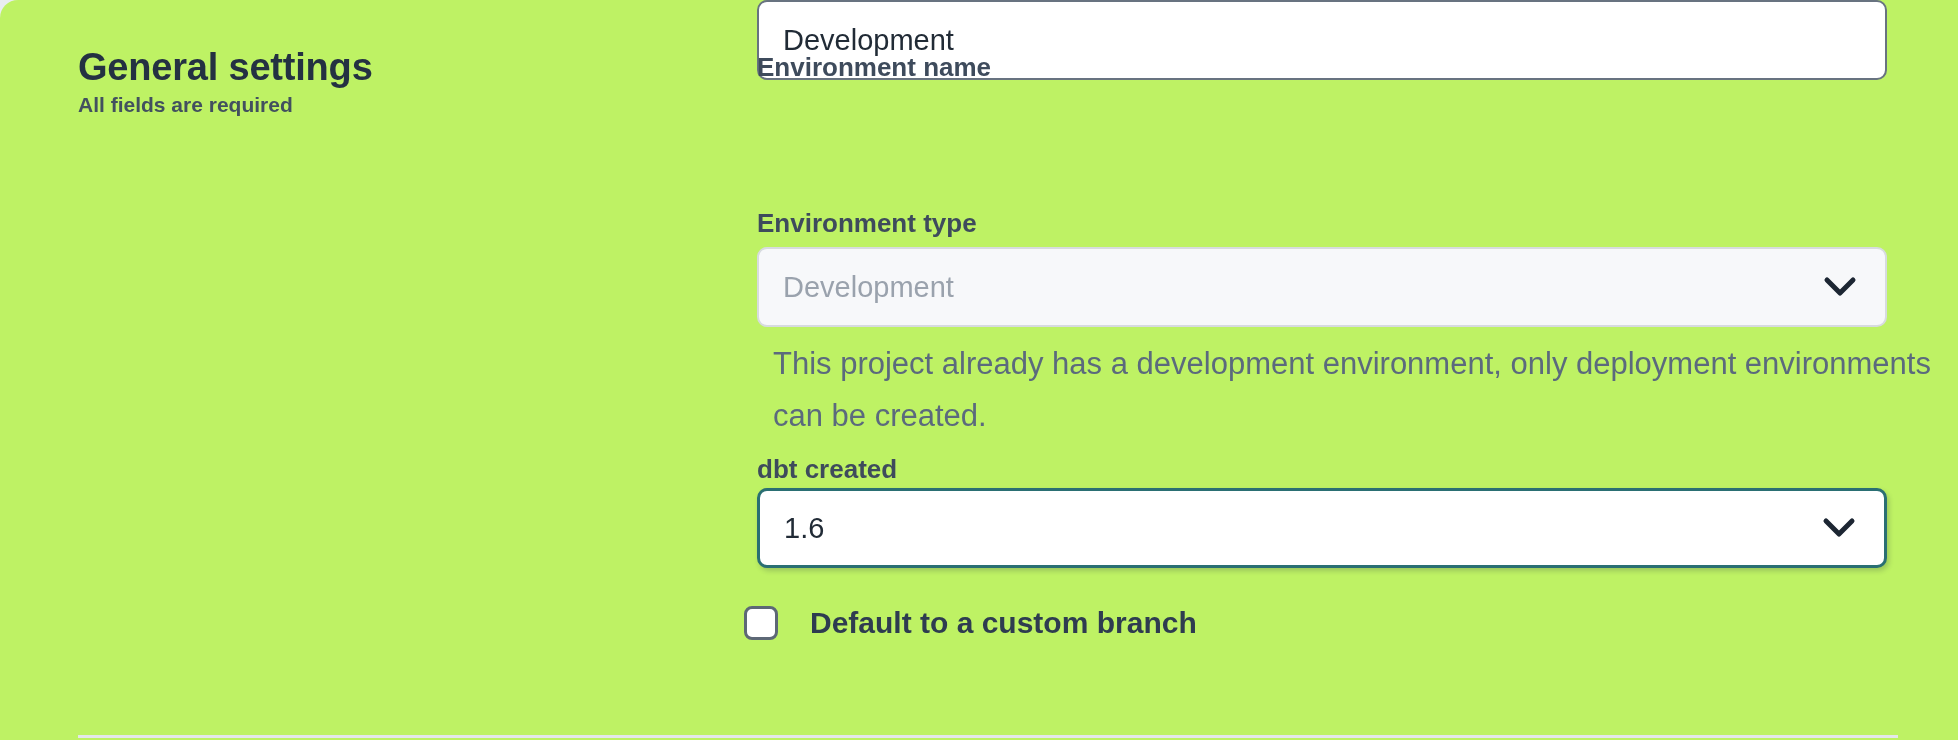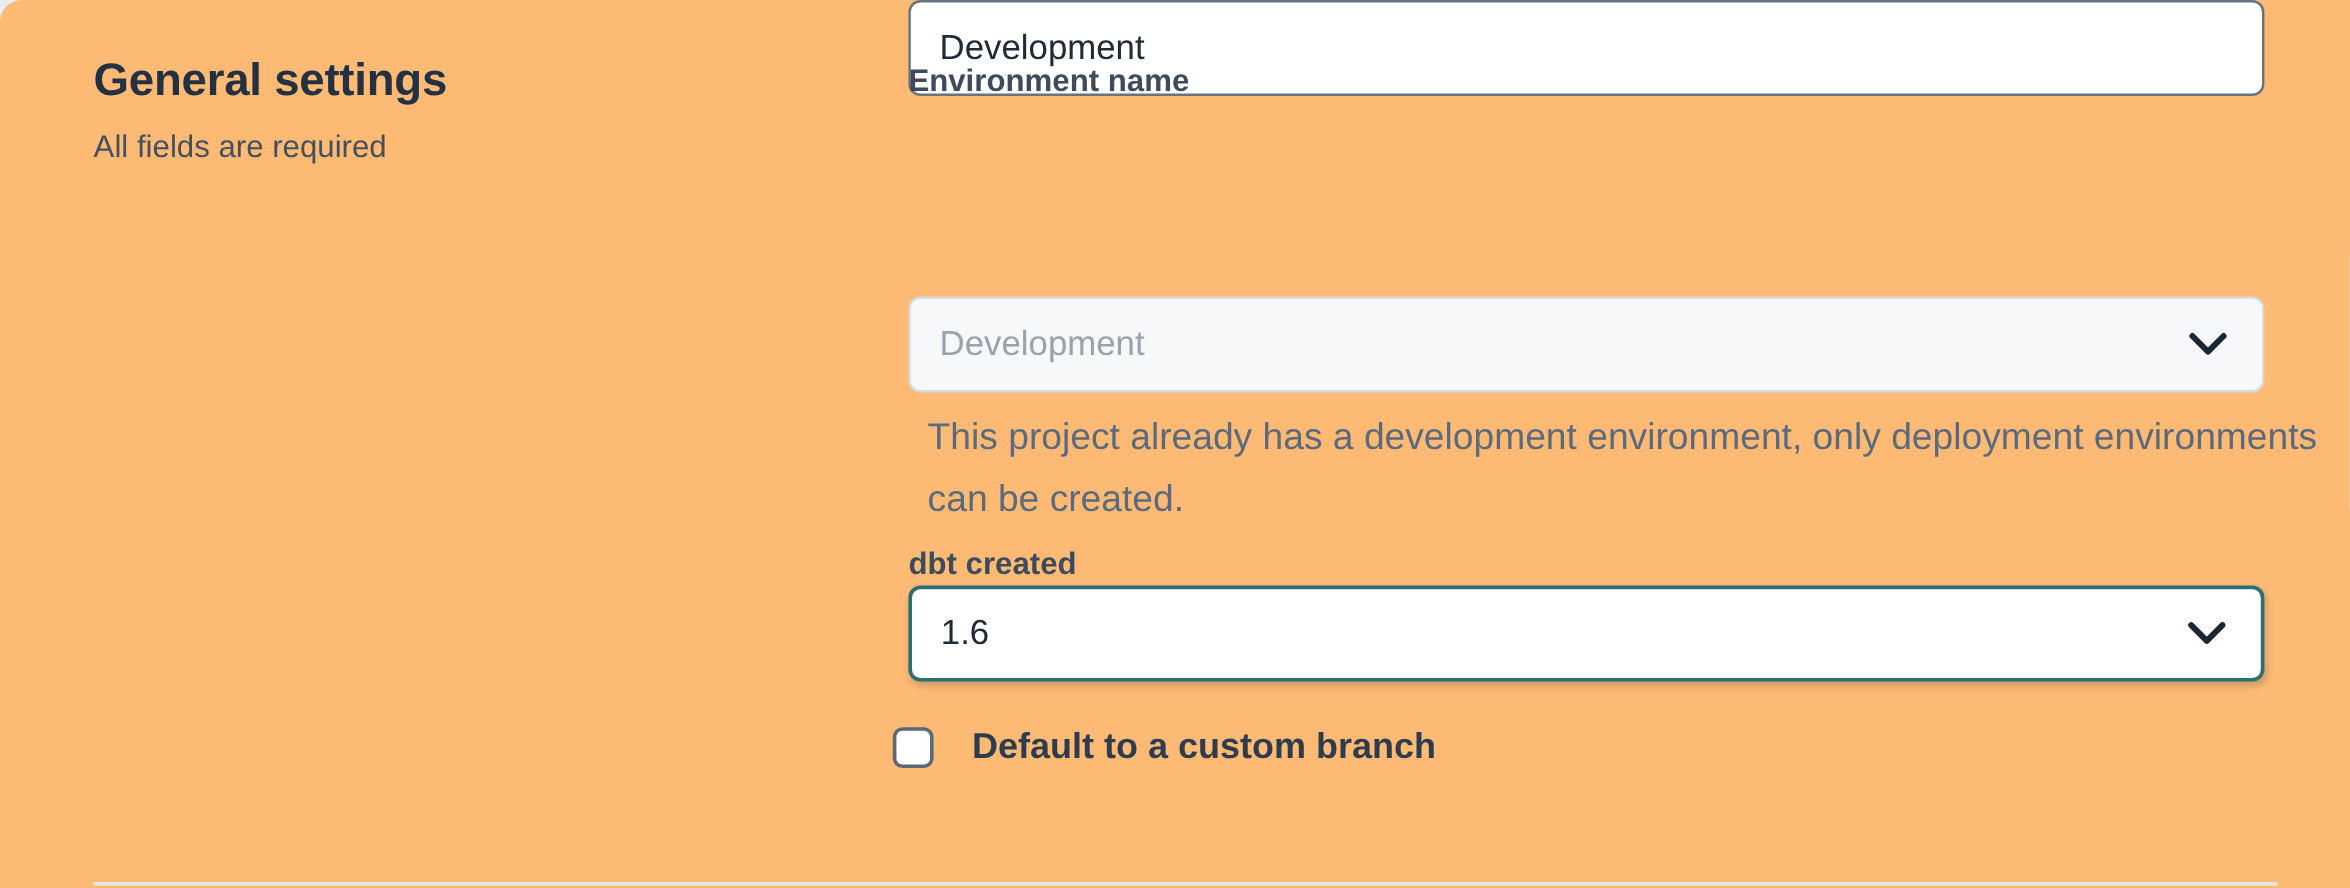--- a/index.html
+++ b/index.html
@@ -5,35 +5,35 @@
   * { margin: 0; padding: 0; box-sizing: border-box; }
   html, body { width: 1958px; height: 740px; overflow: hidden; }
   body {
     background: #e9edf0;
     font-family: "Liberation Sans", sans-serif;
     position: relative;
   }
   .card {
     position: absolute;
     inset: 0;
-    background: #fdba74;
+    background: #bef264;
     border-top-left-radius: 18px;
   }
   
   .header-col { position: absolute; left: 78px; top: 46px; width: 560px; }
   .page-title {
     font-size: 38px;
     font-weight: 700;
     color: #243142;
     letter-spacing: -0.2px;
   }
   .page-subtitle {
-    margin-top: 18px;
-    font-size: 26px;
-    font-weight: 400;
+    margin-top: 4px;
+    font-size: 21px;
+    font-weight: 700;
     color: #42505f;
   }
   
   .form-col { position: absolute; left: 757px; top: 0; width: 1130px; height: 569px; }
   .field-label {
     position: absolute;
     left: 0;
     font-size: 26px;
     font-weight: 700;
     color: #3e4b5c;
@@ -135,20 +135,21 @@
   <div class="header-col">
     <div class="page-title">General settings</div>
     <div class="page-subtitle">All fields are required</div>
   </div>
 
   <div class="form-col">
 
     <div class="field-label label-name">Environment name</div>
     <input class="text-input" type="text" value="Development" style="">
 
+    <div class="field-label label-type">Environment type</div>
     <div class="control select select-type" aria-disabled="true">
       <span>Development</span>
       <svg class="chevron" width="34" height="22" viewBox="0 0 34 22">
         <polyline points="4,4 17,17 30,4" fill="none" stroke="#1d2633" stroke-width="5" stroke-linecap="round" stroke-linejoin="round"></polyline>
       </svg>
     </div>
     <div class="helper-text">This project already has a development environment, only deployment environments can be created.</div>
 
     <div class="field-label label-version">dbt created</div>
     <div class="control select select-version">

